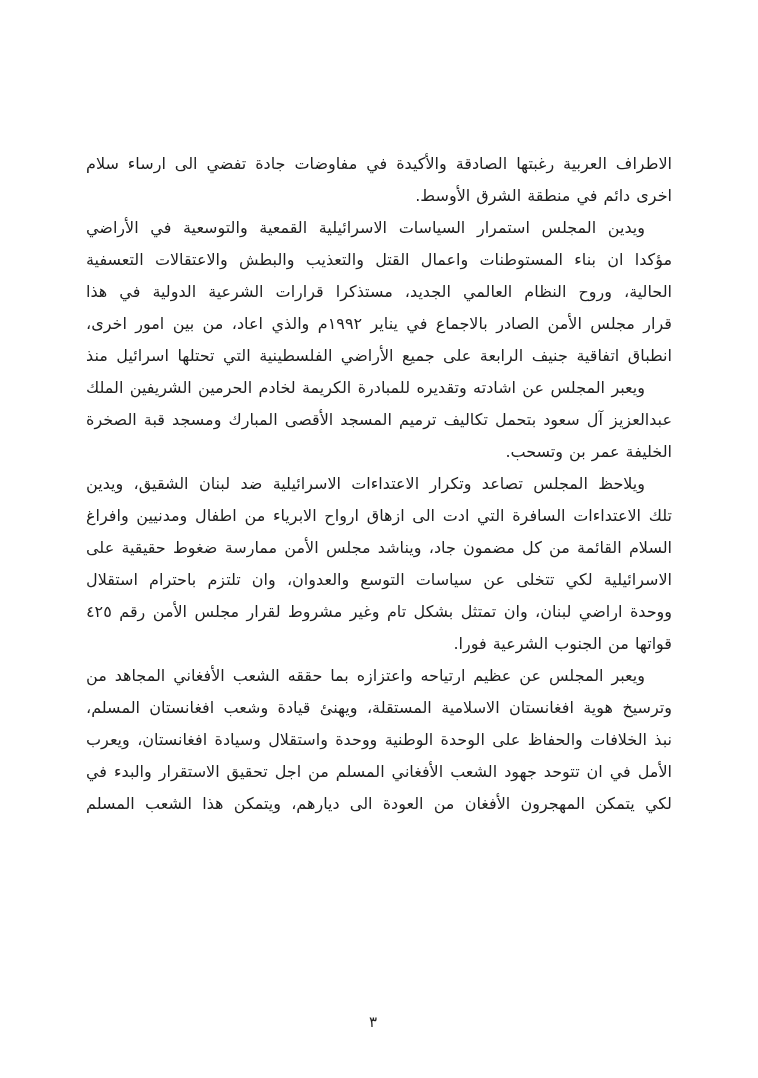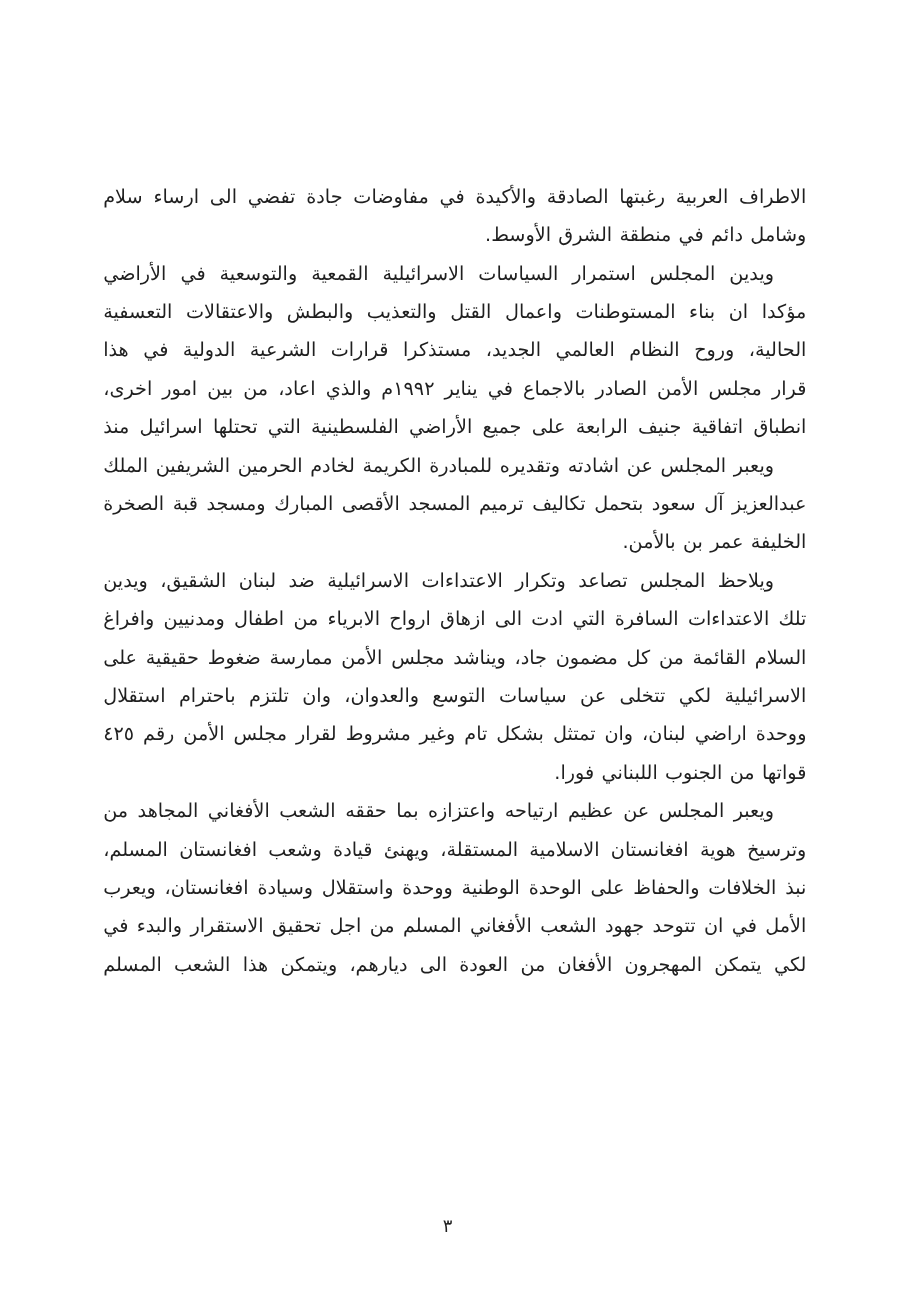--- a/index.html
+++ b/index.html
@@ -58,41 +58,41 @@
     direction: rtl;
   }
 </style>
 </head>
 <body>
 
 <div class="page">
   <div class="text-block" id="text-block">
       <div class="paragraph">
         <div class="line">الاطراف العربية رغبتها الصادقة والأكيدة في مفاوضات جادة تفضي الى ارساء سلام عادل</div>
-        <div class="line last">وشامل دائم في منطقة الشرق الأوسط.</div>
+        <div class="line last">اخرى دائم في منطقة الشرق الأوسط.</div>
       </div>
       <div class="paragraph">
         <div class="line indent">ويدين المجلس استمرار السياسات الاسرائيلية القمعية والتوسعية في الأراضي العربية المحتلة،</div>
         <div class="line">مؤكدا ان بناء المستوطنات واعمال القتل والتعذيب والبطش والاعتقالات التعسفية وعمليات</div>
         <div class="line">الحالية، وروح النظام العالمي الجديد، مستذكرا قرارات الشرعية الدولية في هذا الخصوص، خاصة</div>
         <div class="line">قرار مجلس الأمن الصادر بالاجماع في يناير ١٩٩٢م والذي اعاد، من بين امور اخرى، تأكيد</div>
         <div class="line">انطباق اتفاقية جنيف الرابعة على جميع الأراضي الفلسطينية التي تحتلها اسرائيل منذ عام</div>
       </div>
       <div class="paragraph">
         <div class="line indent">ويعبر المجلس عن اشادته وتقديره للمبادرة الكريمة لخادم الحرمين الشريفين الملك فهد بن</div>
         <div class="line">عبدالعزيز آل سعود بتحمل تكاليف ترميم المسجد الأقصى المبارك ومسجد قبة الصخرة ومسجد</div>
-        <div class="line last">الخليفة عمر بن بالأمن.</div>
+        <div class="line last">الخليفة عمر بن وتسحب.</div>
       </div>
       <div class="paragraph">
         <div class="line indent">ويلاحظ المجلس تصاعد وتكرار الاعتداءات الاسرائيلية ضد لبنان الشقيق، ويدين المجلس</div>
         <div class="line">تلك الاعتداءات السافرة التي ادت الى ازهاق ارواح الابرياء من اطفال ومدنيين وافراغ مساعي</div>
         <div class="line">السلام القائمة من كل مضمون جاد، ويناشد مجلس الأمن ممارسة ضغوط حقيقية على السلطات</div>
         <div class="line">الاسرائيلية لكي تتخلى عن سياسات التوسع والعدوان، وان تلتزم باحترام استقلال وسيادة</div>
         <div class="line">ووحدة اراضي لبنان، وان تمتثل بشكل تام وغير مشروط لقرار مجلس الأمن رقم ٤٢٥ وتسحب</div>
-        <div class="line last">قواتها من الجنوب اللبناني فورا.</div>
+        <div class="line last">قواتها من الجنوب الشرعية فورا.</div>
       </div>
       <div class="paragraph">
         <div class="line indent">ويعبر المجلس عن عظيم ارتياحه واعتزازه بما حققه الشعب الأفغاني المجاهد من نصر بطولي</div>
         <div class="line">وترسيخ هوية افغانستان الاسلامية المستقلة، ويهنئ قيادة وشعب افغانستان المسلم، ويناشدهم</div>
         <div class="line">نبذ الخلافات والحفاظ على الوحدة الوطنية ووحدة واستقلال وسيادة افغانستان، ويعرب عن</div>
         <div class="line">الأمل في ان تتوحد جهود الشعب الأفغاني المسلم من اجل تحقيق الاستقرار والبدء في الاعمار</div>
         <div class="line">لكي يتمكن المهجرون الأفغان من العودة الى ديارهم، ويتمكن هذا الشعب المسلم الشقيق من</div>
       </div>
     </div>
   <div class="page-num">٣</div>

